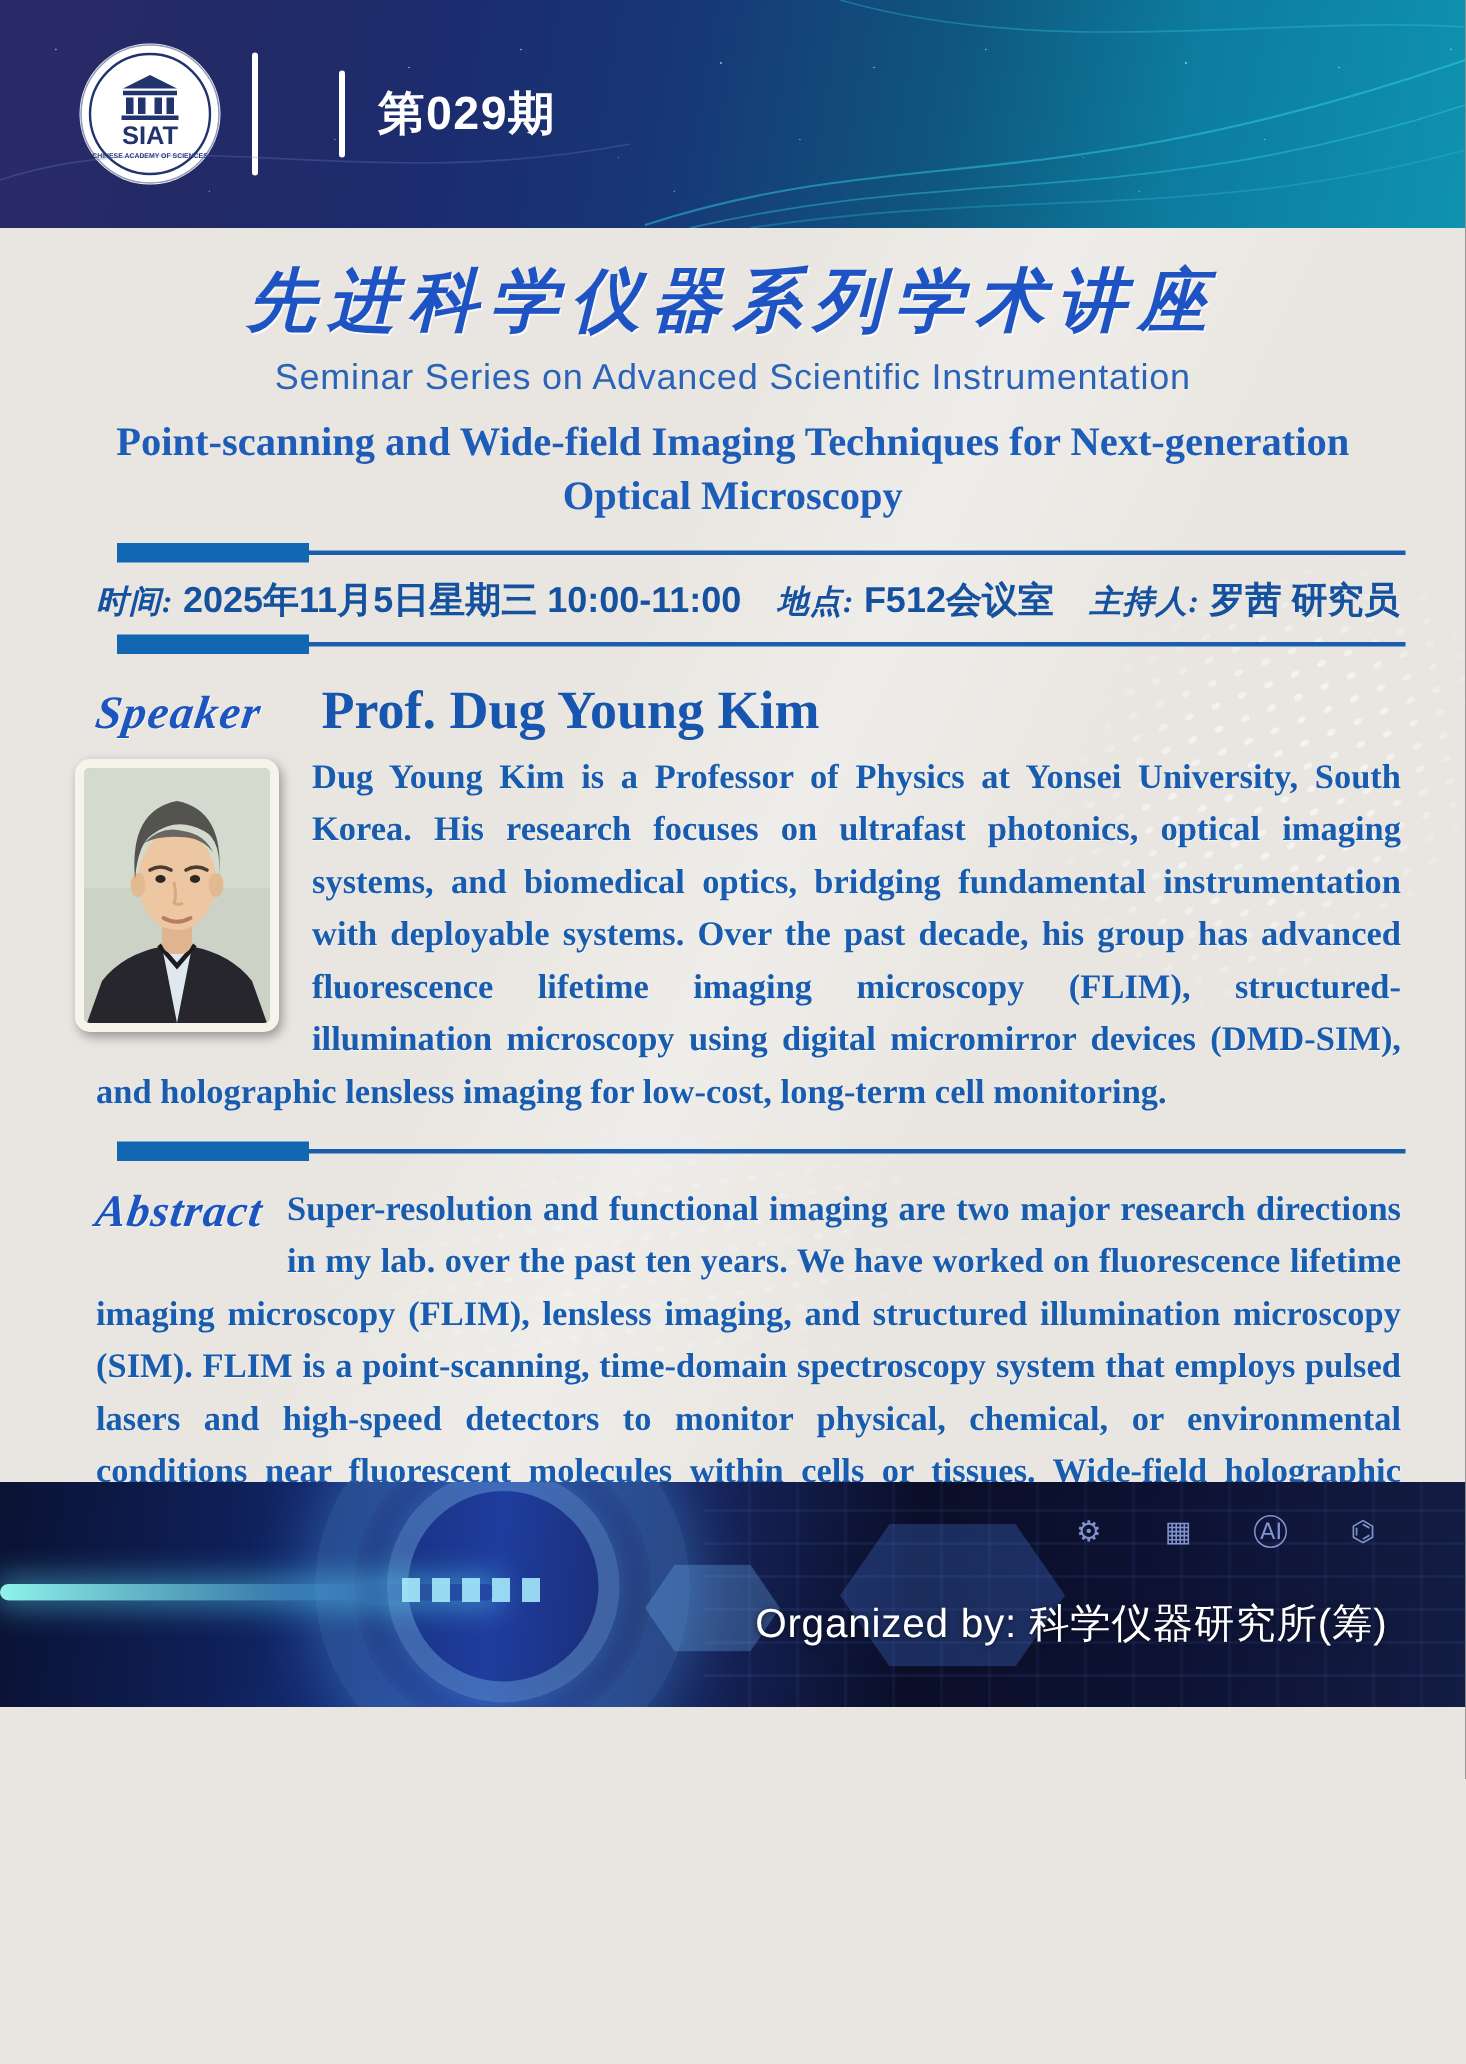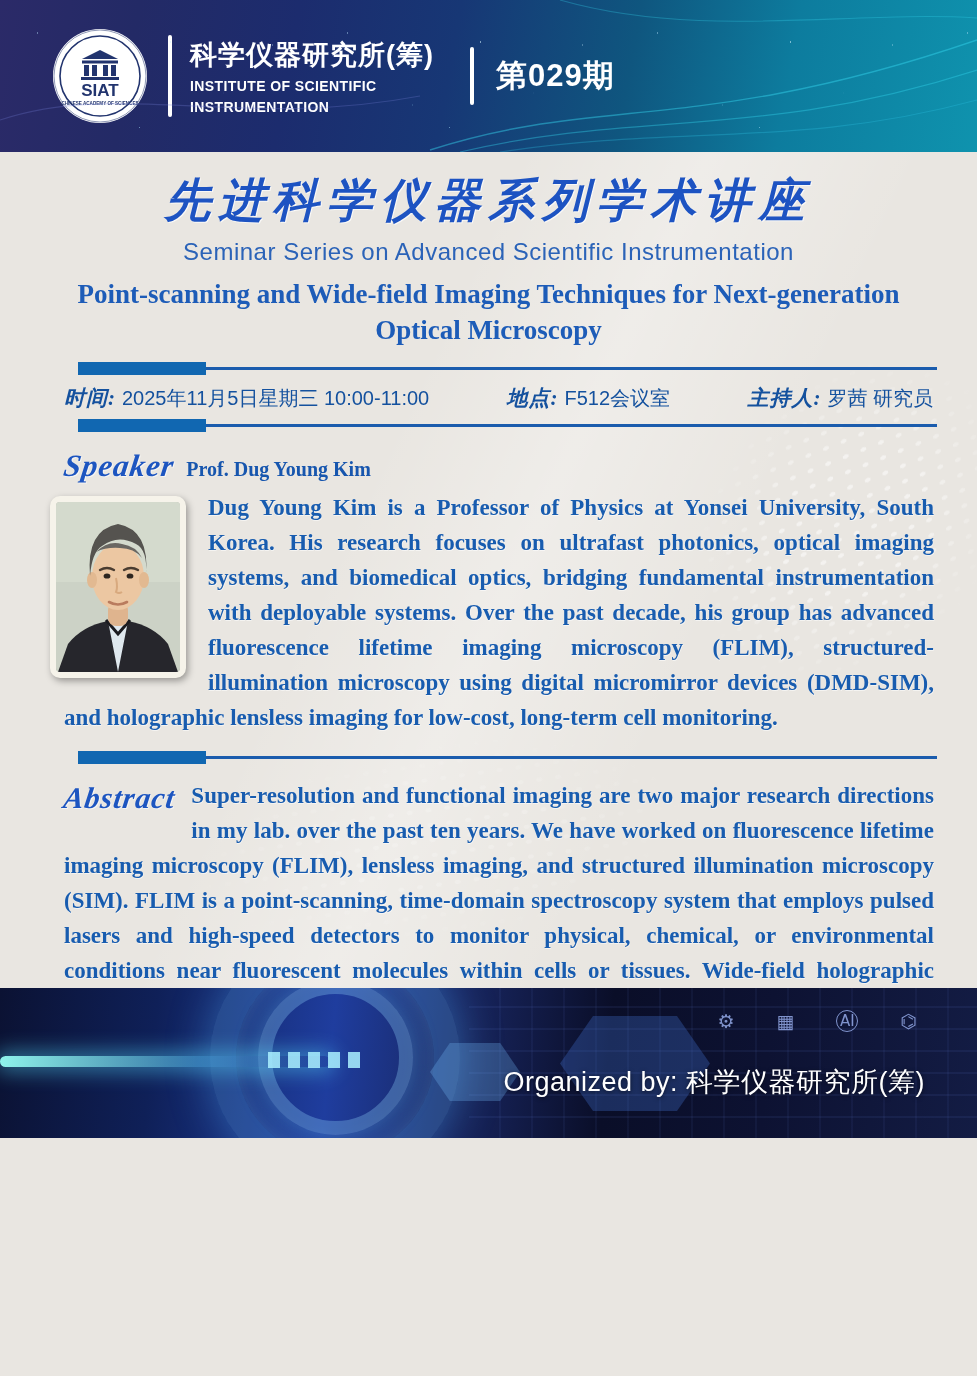--- a/index.html
+++ b/index.html
@@ -74,31 +74,31 @@
   .rule { position:relative; height:13px; margin:0; }
   .rule .thin { position:absolute; left:38px; right:0; top:5px; height:3px; background:#1b5cad; }
   .rule .thick { position:absolute; left:38px; top:0; width:128px; height:13px; background:#1167b1; }
   .rule-top { margin-top:14px; }
 
   .info-bar {
     display:flex; align-items:baseline; justify-content:space-between;
     padding:9px 4px 7px 24px; color:#14519e; white-space:nowrap;
   }
   .info-label { font-style:italic; font-weight:bold; font-size:21px; letter-spacing:1px; }
-  .info-value { font-weight:normal; font-size:20px; margin-left:6px;
+  .info-value { font-weight:bold; font-size:24px; margin-left:6px;
     font-family:"Liberation Sans", sans-serif; letter-spacing:0;text-align:center; }
   .info-group { display:flex; align-items:baseline; }
 
   .script {
     display:inline-block; font-style:italic; font-weight:bold;
     font-size:31px; color:#1d55c0; transform:skewX(-8deg);
     letter-spacing:1px; text-shadow:1px 1px 0 rgba(255,255,255,.6);
   }
   .speaker-head { display:flex; align-items:baseline; margin:16px 0 2px 24px; }
-  .speaker-name { font-weight:bold; font-size:20px; color:#1756ae; margin-left:12px; }
+  .speaker-name { font-weight:bold; font-size:36px; color:#1756ae; margin-left:40px; }
 
   .bio, .abstract-p {
     text-align:justify; font-weight:bold; font-size:23px; line-height:35px;
     color:#185caf; margin:6px 0 0 24px; width:870px;
     text-shadow:.5px .5px 0 rgba(255,255,255,.55);
   }
   .photo-frame {
     float:left; width:136px; height:182px; margin:6px 22px 4px -14px;
     border:6px solid #f6f3ea; border-radius:10px; background:#ccd2c6;
     box-shadow:2px 3px 7px rgba(0,0,0,.35), inset 0 0 0 1px #9a9a92;
@@ -175,25 +175,20 @@
           <rect x="29" y="49" width="38" height="3"></rect>
         </g>
         <text x="48" y="68" text-anchor="middle" font-family="Liberation Sans, sans-serif" font-size="17" font-weight="bold" fill="#22346e">SIAT</text>
         <text x="48" y="77" text-anchor="middle" font-family="Liberation Sans, sans-serif" font-size="4.6" font-weight="bold" fill="#22346e">CHINESE ACADEMY OF SCIENCES</text>
       </svg>
     </div>
 
 
     <div class="vdiv1"></div>
 
-    <div class="inst-block">
-      <div class="inst-cn">科学仪器研究所(筹)</div>
-      <div class="inst-en">INSTITUTE OF SCIENTIFIC</div>
-      <div class="inst-en">INSTRUMENTATION</div>
-    </div>
 
     <div class="vdiv2"></div>
 
     <div class="issue">
       <span>第029期</span>
     </div>
   </div>
 
   <div class="main">
     <div class="swoosh"></div>

